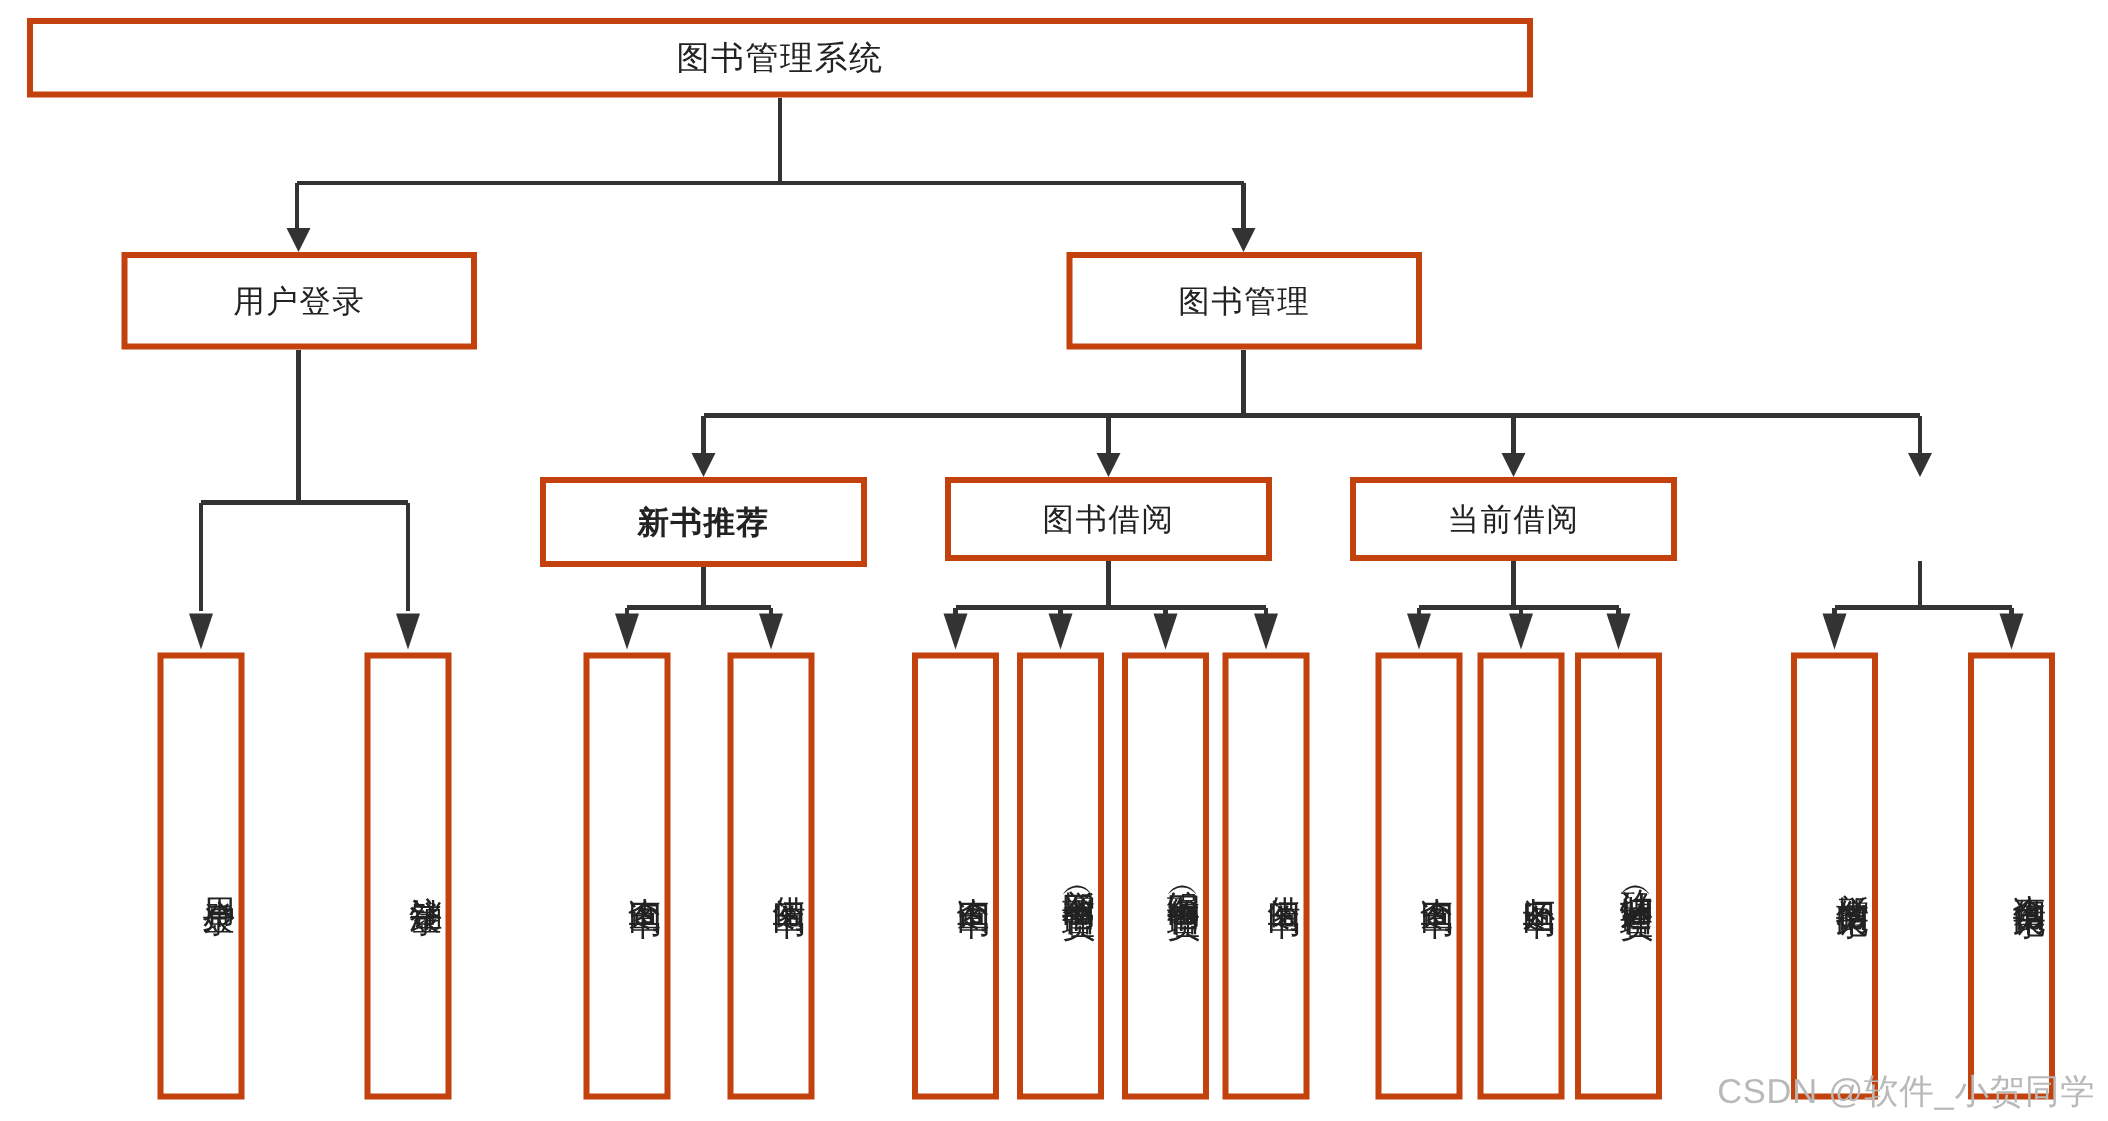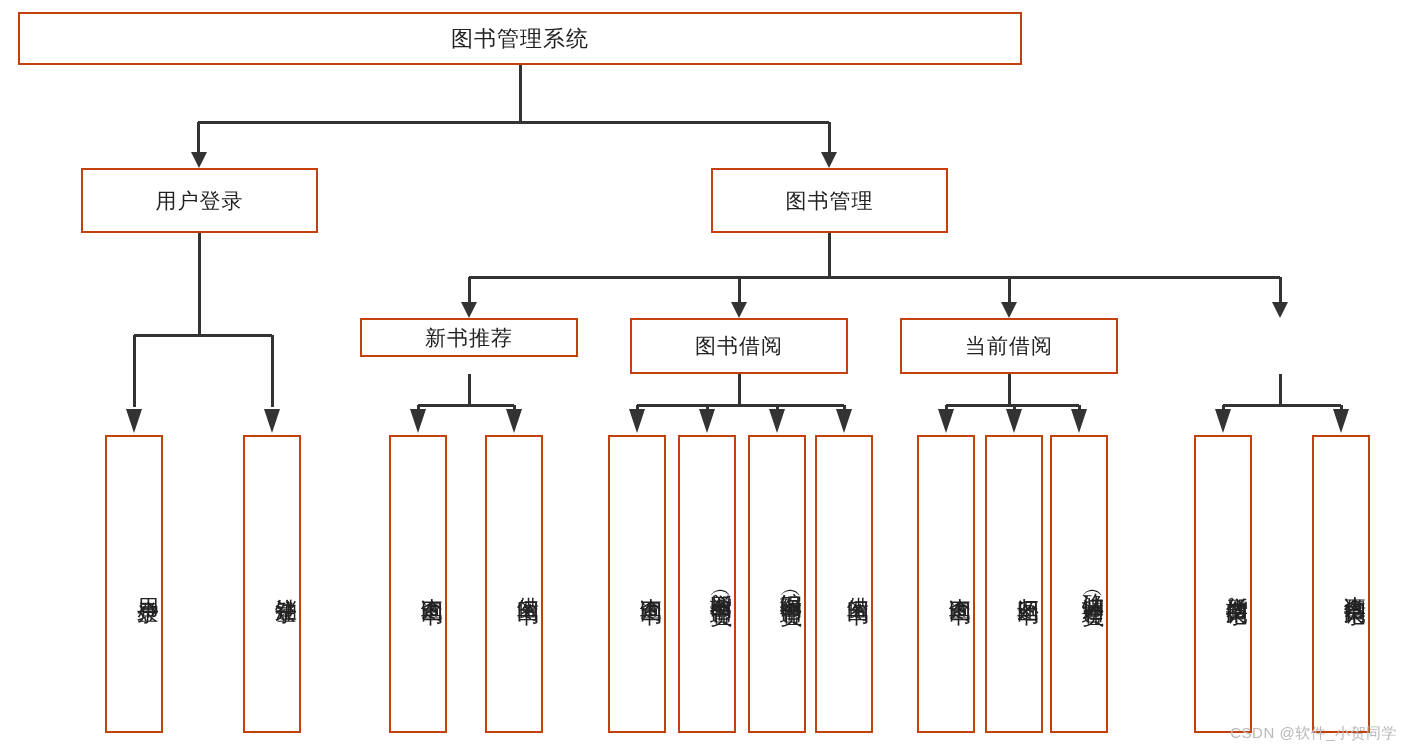--- a/index.html
+++ b/index.html
@@ -22,21 +22,21 @@
     left: 0;
     top: 0;
     width: 1405px;
     height: 747px;
     pointer-events: none;
   }
   .node {
     position: absolute;
     box-sizing: border-box;
     background: #ffffff;
-    border: 2px solid #c2410c;
+    border: 4px solid #c2410c;
     display: flex;
     align-items: center;
     justify-content: center;
     color: #222222;
     text-align: center;
   }
   .node.horiz {
     font-size: 21px;
     letter-spacing: 1px;
   }
@@ -55,21 +55,21 @@
     text-orientation: upright;
     white-space: nowrap;
   }
   #root-node {
     font-size: 22px;
   }
   #watermark {
     position: absolute;
     right: 8px;
     bottom: 4px;
-    font-size: 15px;
+    font-size: 23px;
     color: #b9b9b9;
     letter-spacing: 0.5px;
     white-space: nowrap;
   }
 </style>
 </head>
 <body>
 
 <div id="canvas">
 
@@ -151,21 +151,21 @@
   </div>
 
   <div class="node horiz" style="left:81px; top:168px; width:237px; height:65px;">
     <span>用户登录</span>
   </div>
 
   <div class="node horiz" style="left:711px; top:168px; width:237px; height:65px;text-align:right;">
     <span>图书管理</span>
   </div>
 
-  <div class="node horiz" style="left:360px; top:318px; width:218px; height:39px;">
+  <div class="node horiz" style="left:360px; top:318px; width:218px; height:60px;font-weight:bold;">
     <span>新书推荐</span>
   </div>
 
   <div class="node horiz" style="left:900px; top:318px; width:218px; height:56px;">
     <span>当前借阅</span>
   </div>
 
   <div class="node horiz" style="left:630px; top:318px; width:218px; height:56px;">
     <span>图书借阅</span>
   </div>

